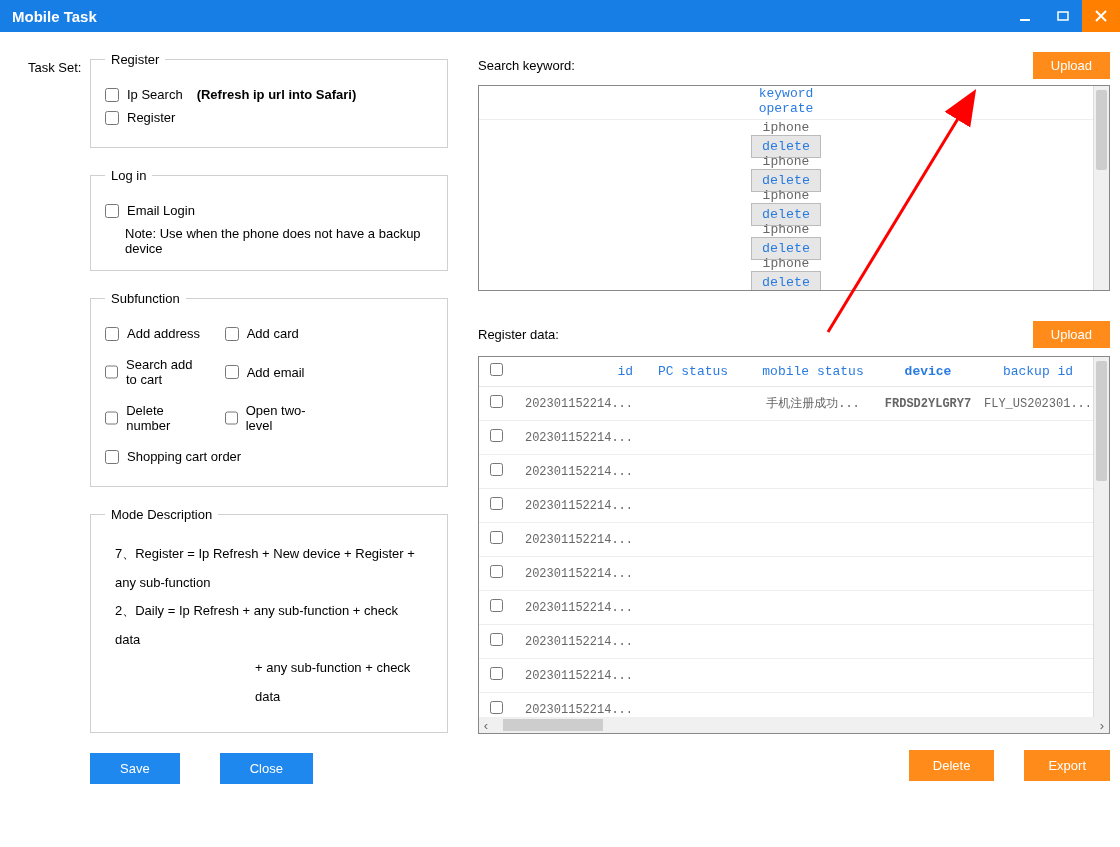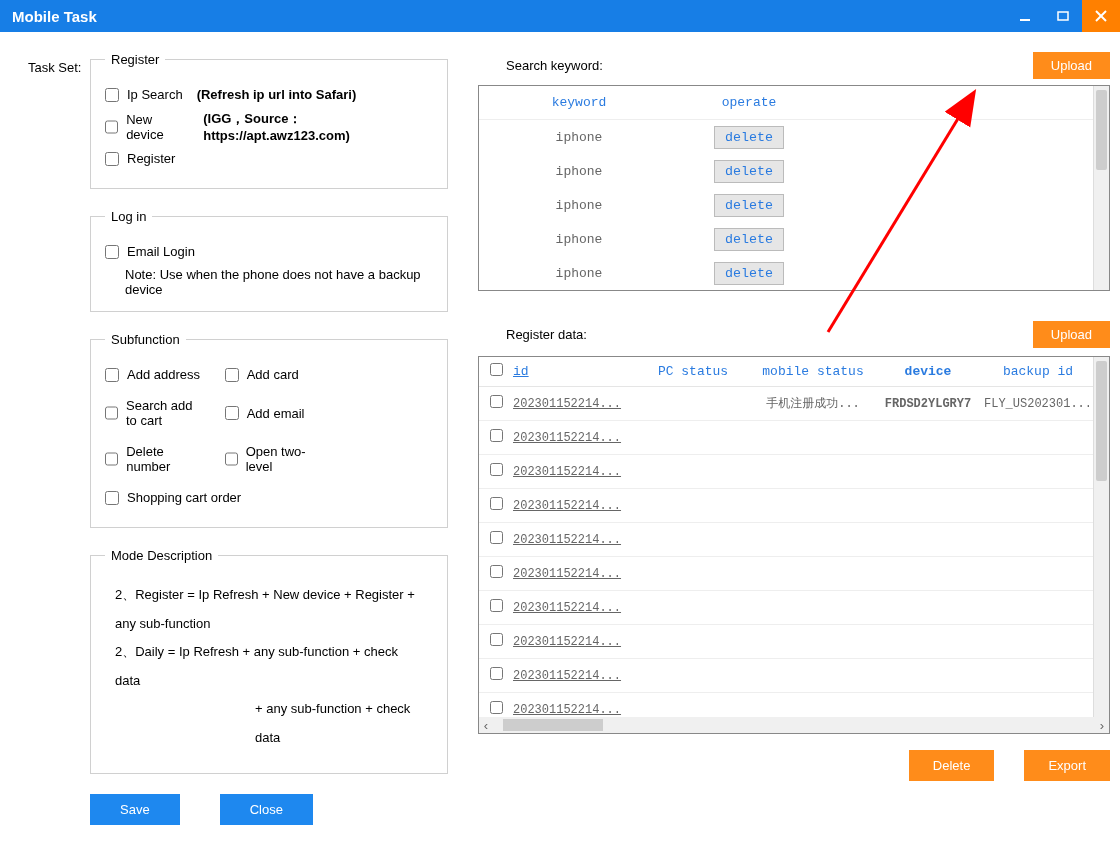--- a/index.html
+++ b/index.html
@@ -30,37 +30,37 @@
 .sub-grid .check-row { width: 45%; }
 .sub-grid.r3 .check-row { width: 31%; }
 
 .mode-desc { font-size: 13px; line-height: 2.2; padding: 6px 10px; }
 
 .btn-row { display: flex; gap: 40px; margin-top: 14px; }
 .btn-blue { background: #1e88ef; color: #fff; border: none; padding: 8px 30px; font-size: 13px; cursor: pointer; }
 .btn-orange { background: #ff8c1a; color: #fff; border: none; padding: 6px 18px; font-size: 13px; cursor: pointer; }
 
 .section-head { display: flex; align-items: center; justify-content: space-between; margin-bottom: 6px; }
-.section-head .label { font-size: 13px; margin-left: 28px; }
+.section-head .label { font-size: 13px; }
 
 .keyword-box { border: 1px solid #888; height: 206px; display: flex; }
 .keyword-table { flex: 1; overflow: hidden; }
-.kw-head, .kw-row { display: flex; align-items: center; height: 34px; }
+.kw-head, .kw-row { display: flex; align-items: center; height: 34px; flex-direction: column; }
 .kw-head { border-bottom: 1px solid #eee; }
 .kw-col1 { width: 200px; text-align: center; font-family: "Courier New", monospace; color: #2a7be0; }
 .kw-col2 { width: 140px; text-align: center; font-family: "Courier New", monospace; color: #2a7be0; }
 .kw-row .kw-col1 { color: #666; }
 .kw-del { background: #e6e6e6; border: 1px solid #bbb; color: #2a7be0; padding: 3px 10px; font-family: "Courier New", monospace; cursor: pointer; }
 .scrollbar { width: 16px; background: #f0f0f0; border-left: 1px solid #ddd; position: relative; }
 .scrollbar-thumb { position: absolute; left: 2px; right: 2px; background: #cdcdcd; border-radius: 2px; }
 
 .data-box { border: 1px solid #888; height: 378px; display: flex; flex-direction: column; margin-top: 2px; }
 .data-head { display: flex; align-items: center; height: 30px; border-bottom: 1px solid #e5e5e5; font-family: "Courier New", monospace; color: #2a7be0; }
 .data-head .col-chk, .data-row .col-chk { width: 34px; text-align: center; }
-.col-id { width: 120px; text-align: left; text-decoration: underline; }
+.col-id { width: 120px; text-align: right; }
 .col-pc { width: 120px; text-align: center; }
 .col-mob { width: 120px; text-align: center; }
 .col-dev { width: 110px; text-align: center; font-weight: bold; }
 .col-bkp { width: 110px; text-align: center; }
 .data-body { flex: 1; overflow: hidden; }
 .data-row { display: flex; align-items: center; height: 34px; border-bottom: 1px solid #eee; font-family: "Courier New", monospace; color: #666; font-size: 12px; }
 .data-row .col-chk input { width: 13px; height: 13px; }
 .data-hscroll { height: 16px; background: #f0f0f0; display: flex; align-items: center; }
 .data-hscroll .hthumb { width: 100px; height: 12px; background: #cdcdcd; margin-left: 10px; }
 .data-hscroll .harrow { width: 14px; text-align: center; color: #666; }
@@ -103,25 +103,20 @@
 
       <fieldset>
         <legend>Register</legend>
         <div class="check-row">
           <input type="checkbox" style="">
           <span>Ip Search</span>
           <span class="suffix">(Refresh ip url into Safari)</span>
         </div>
         <div class="check-row">
           <input type="checkbox" style="">
-          <span>New device</span>
-          <span class="suffix">(IGG，Source：https://apt.awz123.com)</span>
-        </div>
-        <div class="check-row">
-          <input type="checkbox" style="">
           <span>Register</span>
         </div>
       </fieldset>
 
       <fieldset>
         <legend>Log in</legend>
         <div class="check-row">
           <input type="checkbox" style="">
           <span>Email Login</span>
         </div>
@@ -158,21 +153,21 @@
           <div class="check-row" style="width:60%">
               <input type="checkbox" style="">
               <span>Shopping cart order</span>
             </div>
         </div>
       </fieldset>
 
       <fieldset>
         <legend>Mode Description</legend>
         <div class="mode-desc">
-          <div>2、Register = Ip Refresh + New device + Register + any sub-function</div>
+          <div>7、Register = Ip Refresh + New device + Register + any sub-function</div>
           <div>2、Daily =   Ip Refresh + any sub-function + check data</div>
           <div style="padding-left:140px">+ any sub-function + check data</div>
         </div>
       </fieldset>
 
       <div class="btn-row">
         <button class="btn-blue">Save</button>
         <button class="btn-blue">Close</button>
       </div>
     </div>

